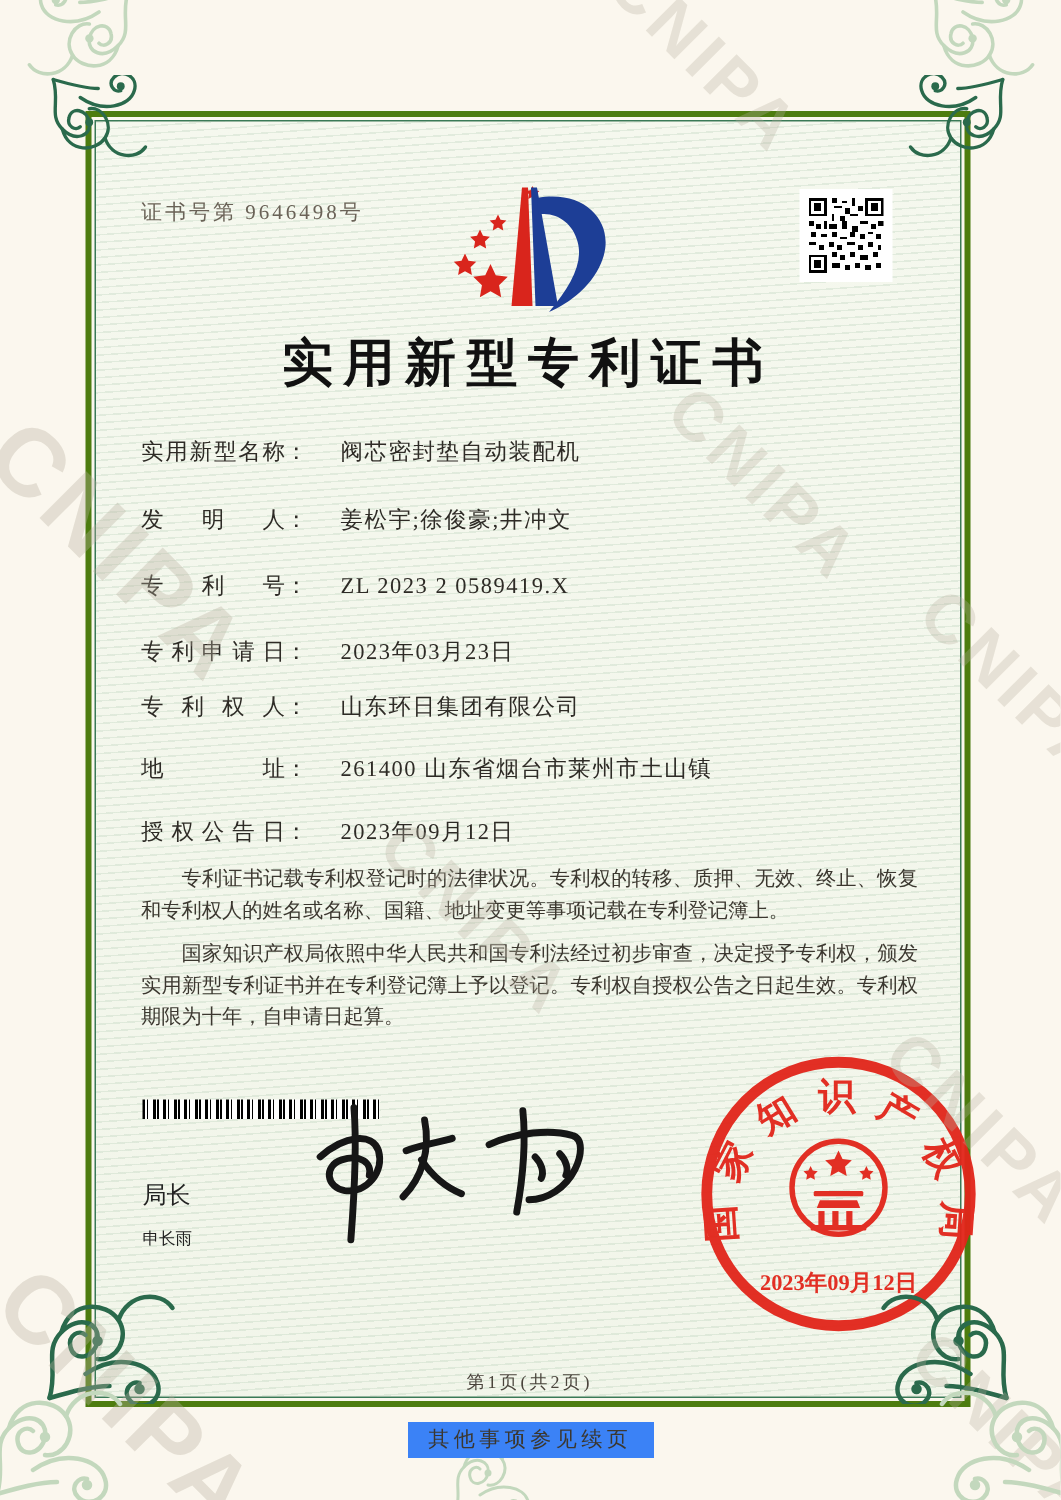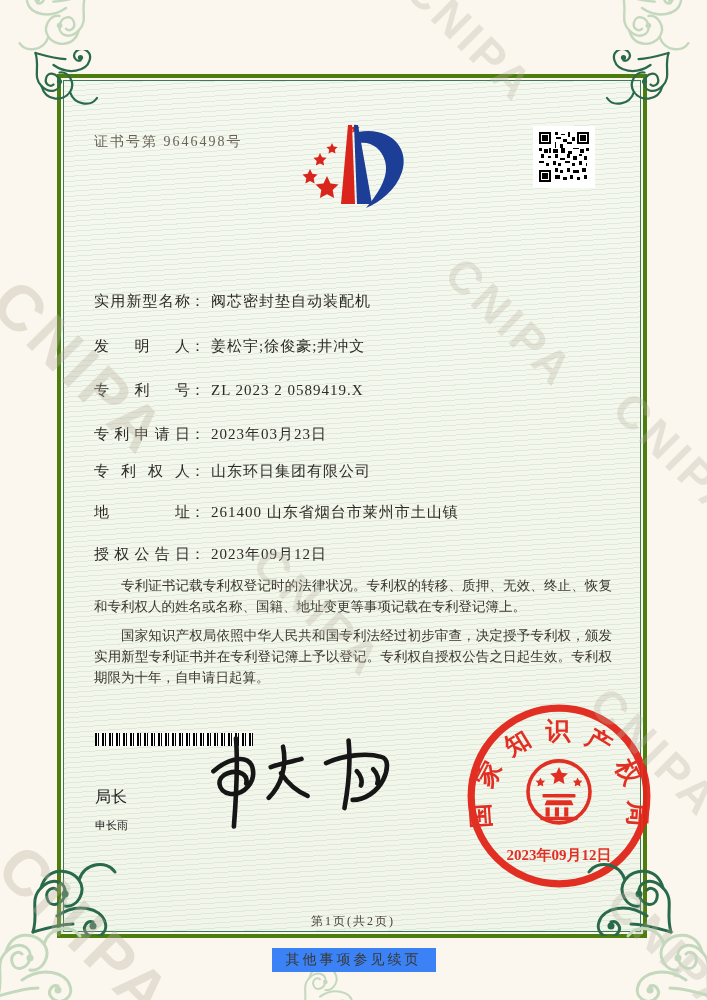--- a/index.html
+++ b/index.html
@@ -40,21 +40,21 @@
       display:flex;align-items:center;justify-content:center;}
   .qr svg{width:50px;height:50px;}
   .doc-title{
     position:absolute;left:0;right:0;top:138px;text-align:center;
     font-size:34px;font-weight:bold;letter-spacing:7px;color:#111;
   }
   
   .fields{position:absolute;left:30px;right:26px;top:0;font-size:15px;color:#2e2b26;}
   .row{position:absolute;left:0;white-space:nowrap;}
   .lbl{display:inline-block;width:96px;text-align:justify;text-align-last:justify;vertical-align:bottom;}
-  .val{margin-left:6px;letter-spacing:1px;}
+  .val{margin-left:22px;letter-spacing:1px;}
   .pair2{position:absolute;left:251px;top:0;}
   
   .legal{position:absolute;left:30px;right:28px;top:494px;font-size:13.5px;line-height:21px;color:#3b372f;text-align:justify;}
   .legal p{margin:0 0 8px 0;text-indent:2em;}
   
   .barcode{
     position:absolute;left:31px;top:652px;width:158px;height:13px;
     background:repeating-linear-gradient(90deg,
       #000 0 2px,#fff 2px 3px,#000 3px 4px,#fff 4px 7px,
       #000 7px 9px,#fff 9px 10px,#000 10px 11px,#fff 11px 14px);
@@ -185,20 +185,21 @@
             <rect x="25" y="21" width="2" height="2"></rect>
           <rect x="9" y="25" width="3" height="2"></rect>
             <rect x="14" y="26" width="2" height="2"></rect>
             <rect x="18" y="25" width="2" height="2"></rect>
           <rect x="22" y="26" width="2" height="2"></rect>
             <rect x="26" y="25" width="2" height="2"></rect>
         </g>
       </svg>
     </div>
 
+    <div class="doc-title">实用新型专利证书</div>
 
     <div class="fields">
       <div class="row" style="top:211px;">
         <span class="lbl">实用新型名称</span><span>：</span><span class="val">阀芯密封垫自动装配机</span>
       </div>
       <div class="row" style="top:256px;">
         <span class="lbl">发明人</span><span>：</span><span class="val">姜松宇;徐俊豪;井冲文</span>
       </div>
       <div class="row" style="top:300px;">
         <span class="lbl">专利号</span><span>：</span><span class="val">ZL 2023 2 0589419.X</span>

